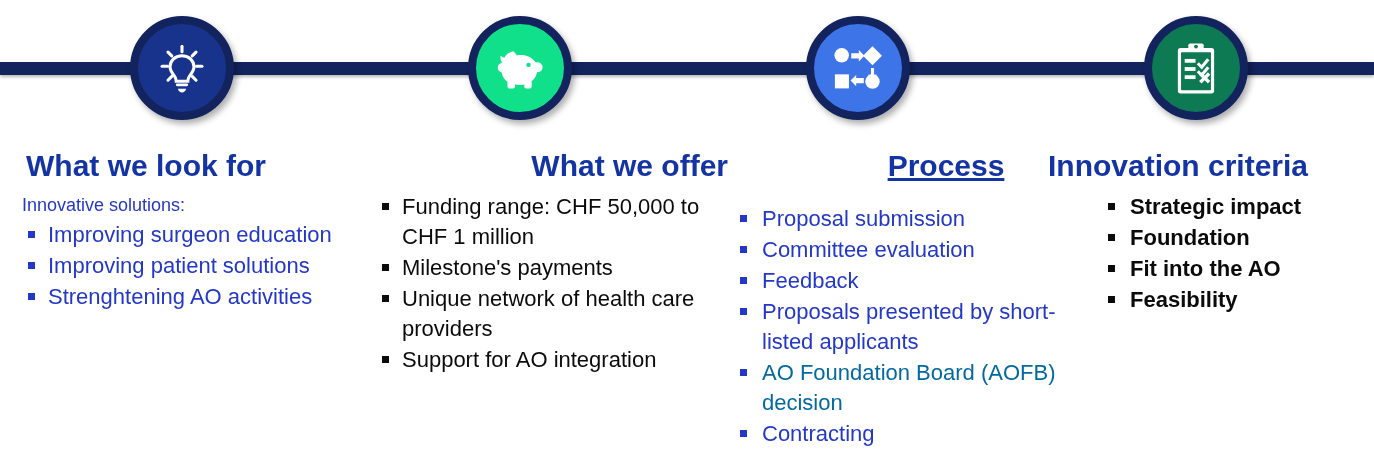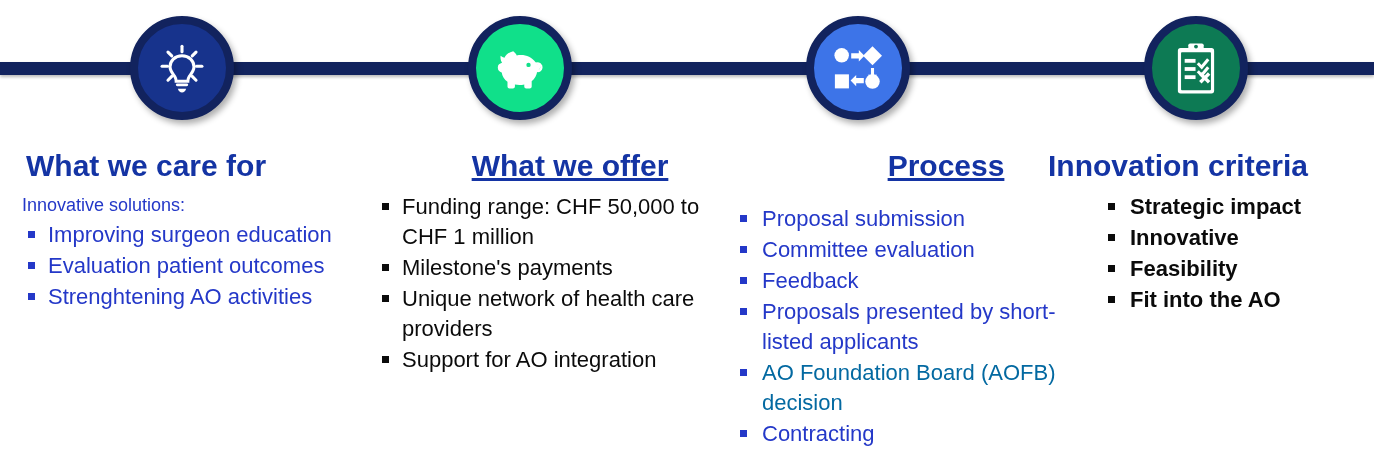--- a/index.html
+++ b/index.html
@@ -79,21 +79,21 @@
   .col-title {
     font-size: 30px;
     font-weight: bold;
     color: #1434a4;
     text-align: center;
     line-height: 36px;
     margin: 0 0 8px 0;
     white-space: nowrap;
   }
   #col-0 .col-title { text-align: left; padding-left: 22px; }
-  #col-1 .col-title { text-align: center; padding-left: 52px; text-decoration: underline; }
+  #col-1 .col-title { text-align: right; padding-left: 52px; }
   #col-2 .col-title { text-align: center; padding-left: 76px; text-decoration: underline; }
   #col-3 .col-title { text-align: left; padding-left: 12px; }
 
   .lead {
     font-size: 18px;
     line-height: 27px;
     margin: 2px 0 0 0;
     padding-left: 18px;
   }
   ul.bullets {
@@ -215,25 +215,25 @@
           <path d="M35.4 39.4 l2.7 -2.7 l3.5 3.5 l3.5 -3.5 l2.7 2.7 l-3.5 3.5 l3.5 3.5 l-2.7 2.7 l-3.5 -3.5 l-3.5 3.5 l-2.7 -2.7 l3.5 -3.5 z"></path>
         </g>
       </svg>
     </span>
   </div>
 </div>
 
 <div id="columns">
 
   <div class="col" id="col-0">
-    <div class="col-title" style="color: rgb(20, 52, 164);">What we care for</div>
+    <div class="col-title" style="color: rgb(20, 52, 164);">What we look for</div>
     <p class="lead" style="color: rgb(36, 56, 200);">Innovative solutions:</p>
     <ul class="bullets">
       <li style="color: rgb(36, 56, 200);">Improving surgeon education</li>
-      <li style="color: rgb(36, 56, 200);">Evaluation patient outcomes</li>
+      <li style="color: rgb(36, 56, 200);">Improving patient solutions</li>
       <li style="color: rgb(36, 56, 200);">Strenghtening AO activities</li>
     </ul>
   </div>
 
   <div class="col" id="col-1">
     <div class="col-title" style="color: rgb(20, 52, 164);">What we offer</div>
     <ul class="bullets">
       <li style="color: rgb(11, 11, 11);">Funding range: CHF 50,000 to CHF 1 million</li>
       <li style="color: rgb(11, 11, 11);">Milestone's payments</li>
       <li style="color: rgb(11, 11, 11);">Unique network of health care providers</li>
@@ -250,18 +250,18 @@
       <li style="color: rgb(36, 56, 200);">Proposals presented by short-listed applicants</li>
       <li style="color: #0369a1;">AO Foundation Board (AOFB) decision</li>
       <li style="color: rgb(36, 56, 200);">Contracting</li>
     </ul>
   </div>
 
   <div class="col" id="col-3">
     <div class="col-title" style="color: rgb(20, 52, 164);">Innovation criteria</div>
     <ul class="bullets">
       <li style="color: rgb(11, 11, 11);">Strategic impact</li>
-      <li style="color: rgb(11, 11, 11);">Innovative</li>
+      <li style="color: rgb(11, 11, 11);">Foundation</li>
+      <li style="color: rgb(11, 11, 11);">Fit into the AO</li>
       <li style="color: rgb(11, 11, 11);">Feasibility</li>
-      <li style="color: rgb(11, 11, 11);">Fit into the AO</li>
     </ul>
   </div>
 </div>
 
 </body></html>

